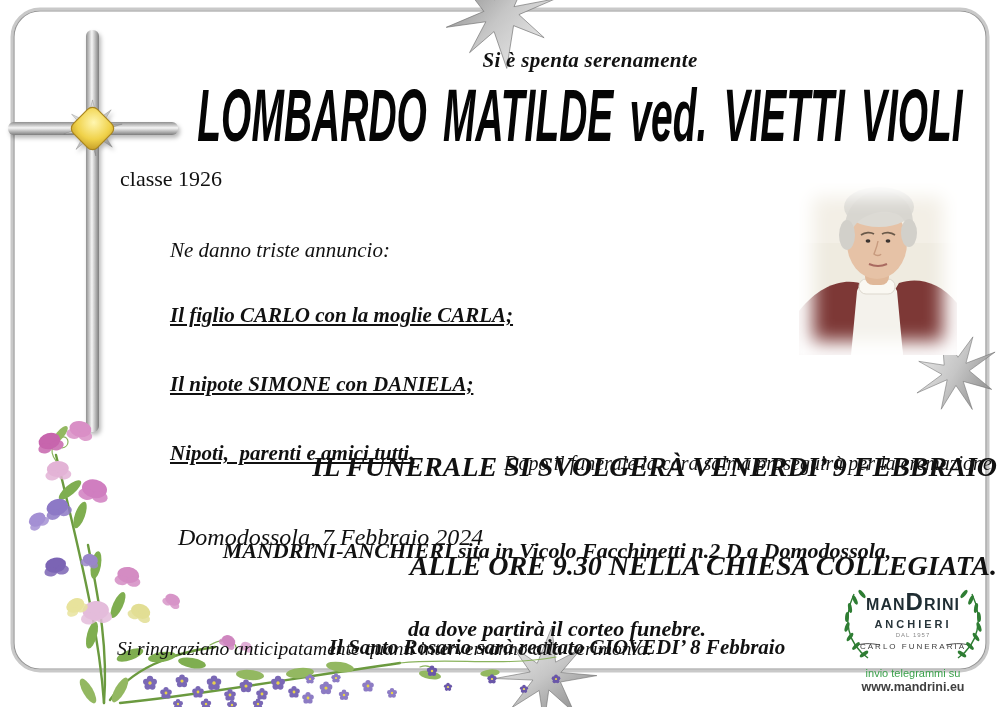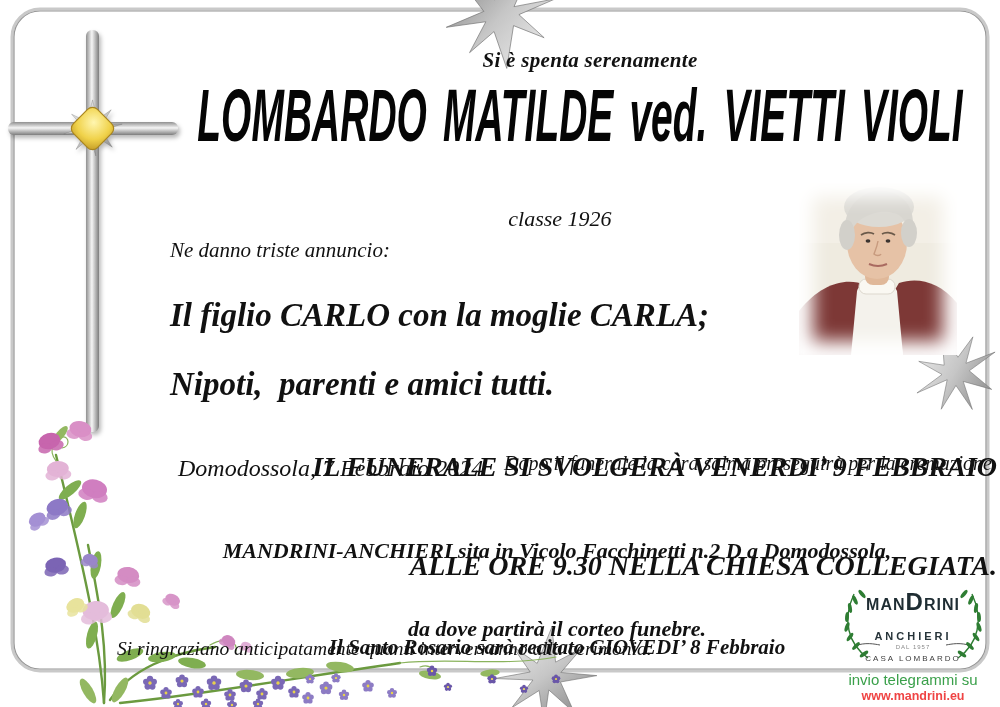--- a/index.html
+++ b/index.html
@@ -19,26 +19,26 @@
   .title{position:absolute; left:580px; top:78px; z-index:5;}
   .title-inner{
     display:inline-block; white-space:nowrap;
     transform:scaleX(0.52) translateX(-50%); transform-origin:0 0;
     font-family:"Liberation Sans", sans-serif;
     font-weight:bold; font-style:italic;
     font-size:75px; line-height:75px; letter-spacing:0px; word-spacing:10px;
     color:#050505;
   }
   .classe{
-    left:120px; top:166px; width:880px; text-align:center;
-    font-style:italic; font-size:22px;margin-top:40px;
+    left:120px; top:166px; width:880px; 
+    font-size:22px;
   }
   .left-block{left:170px; top:202px; width:600px; text-align:left;}
   .lead{font-style:italic; font-size:21px; }
-  .family{font-style:italic; font-weight:bold; font-size:33px; line-height:33px;}
+  .family{font-style:italic; font-weight:bold; font-size:21px; line-height:33px;text-decoration:underline;}
   .placedate{font-style:italic; font-size:24px; margin-top:18px; margin-left:8px;}
   .funeral{
     left:117px; top:384px; width:880px; text-align:right;
     font-style:italic; font-weight:bold; font-size:28px; line-height:33px;
   }
   .cremation{
     left:117px; top:452px; width:880px; text-align:right;
     font-style:italic; font-size:20px;
   }
   .goodbye{
@@ -61,25 +61,25 @@
   
   .photo{position:absolute; left:799px; top:183px; width:158px; height:172px; z-index:4;}
   .photo::after{content:''; position:absolute; inset:0; box-shadow:inset 0 0 18px 14px #ffffff; pointer-events:none;}
   
   .logo{position:absolute; left:834px; top:582px; width:158px; height:114px; z-index:6;
         font-family:"Liberation Sans", sans-serif; text-align:center;}
   .logo .laurel{position:absolute; left:0; top:0;}
   .logo-text{position:absolute; left:0; top:0; width:158px;}
   .brand{margin-top:8px; color:#1f2d33; font-weight:bold; letter-spacing:1px; font-size:16px; line-height:24px;}
   .brand .bigd{font-size:24px; vertical-align:baseline;}
-  .brand-sub{color:#27343a; font-weight:bold; letter-spacing:3px; font-size:11px; margin-top:13px;}
+  .brand-sub{color:#27343a; font-weight:bold; letter-spacing:3px; font-size:11px; margin-top:1px;}
   .since{color:#8a8a8a; font-size:6px; letter-spacing:1px; margin-top:2px;}
   .category{color:#3c3c3c; font-size:8px; letter-spacing:2px; margin-top:4px;}
-  .tg1{color:#3aa04a; font-size:15px; margin-top:8px;}
-  .tg2{color:#ef4444; font-weight:bold; font-size:12.5px; margin-top:1px;}
+  .tg1{color:#3aa04a; font-size:11px; margin-top:16px;}
+  .tg2{color:#404040; font-weight:bold; font-size:12.5px; margin-top:1px;}
 </style>
 </head>
 <body>
 
 <svg width="0" height="0" style="position:absolute" aria-hidden="true">
   <defs>
     <linearGradient id="metalGrad" x1="0" y1="0" x2="1" y2="1">
       <stop offset="0" stop-color="#f4f4f4"></stop>
       <stop offset="0.5" stop-color="#c6c6c6"></stop>
       <stop offset="1" stop-color="#787878"></stop>
@@ -250,20 +250,21 @@
 
 <div class="title">
   <span class="title-inner">LOMBARDO MATILDE ved. VIETTI VIOLI</span>
 </div>
 
 <div class="txt classe">classe 1926</div>
 
 <div class="txt left-block">
   <div class="lead">Ne danno triste annuncio:</div>
   <div class="family">Il figlio CARLO con la moglie CARLA;</div>
+  <div class="family">Il nipote SIMONE con DANIELA;</div>
   <div class="family">Nipoti,  parenti e amici tutti.</div>
   <div class="placedate">Domodossola, 7 Febbraio 2024</div>
 </div>
 
 <div class="txt funeral">
   <div>IL FUNERALE SI SVOLGERÀ VENERDI’ 9 FEBBRAIO</div>
   <div>ALLE ORE 9.30 NELLA CHIESA COLLEGIATA.</div>
 </div>
 
 <div class="txt cremation">Dopo il funerale la cara salma proseguirà per la cremazione.</div>
@@ -306,17 +307,17 @@
       <use href="#lleaf" transform="translate(145,35) rotate(85)"></use>
       <use href="#lleaf" transform="translate(142,26) rotate(100)"></use>
       <use href="#lleaf" transform="translate(137,18) rotate(115)"></use>
       <use href="#lleaf" transform="translate(130,12) rotate(130)"></use>
     </g>
   </svg>
   <div class="logo-text">
     <div class="brand"><span>MAN</span><span class="bigd">D</span><span>RINI</span></div>
     <div class="brand-sub">ANCHIERI</div>
     <div class="since">DAL 1957</div>
-    <div class="category">CASA LOMBARDO</div>
+    <div class="category">CARLO FUNERARIA</div>
     <div class="tg1">invio telegrammi su</div>
     <div class="tg2">www.mandrini.eu</div>
   </div>
 </div>
 
 </body></html>

